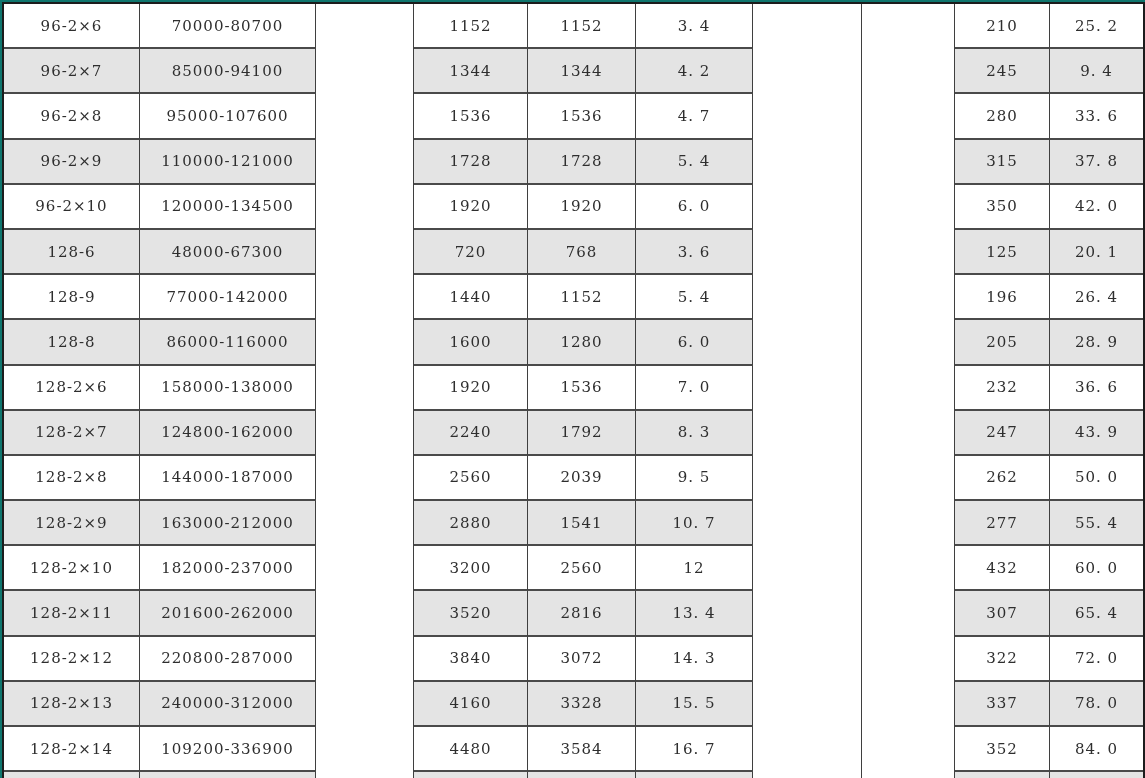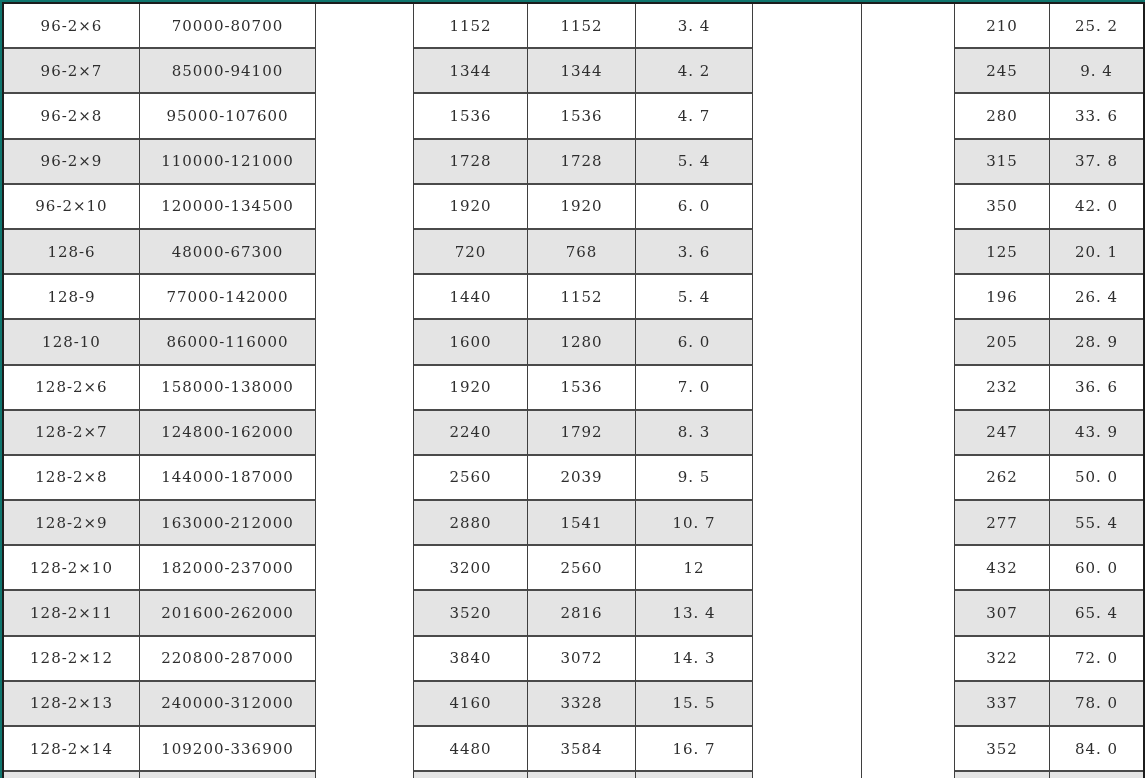--- a/index.html
+++ b/index.html
@@ -135,21 +135,21 @@
           <tr>
             <td>128-9</td>
             <td>77000-142000</td>
             <td>1440</td>
             <td>1152</td>
             <td>5. 4</td>
             <td>196</td>
             <td>26. 4</td>
           </tr>
           <tr>
-            <td>128-10</td>
+            <td>128-8</td>
             <td>86000-116000</td>
             <td>1600</td>
             <td>1280</td>
             <td>6. 0</td>
             <td>205</td>
             <td>28. 9</td>
           </tr>
           <tr>
             <td>128-2×6</td>
             <td>158000-138000</td>

